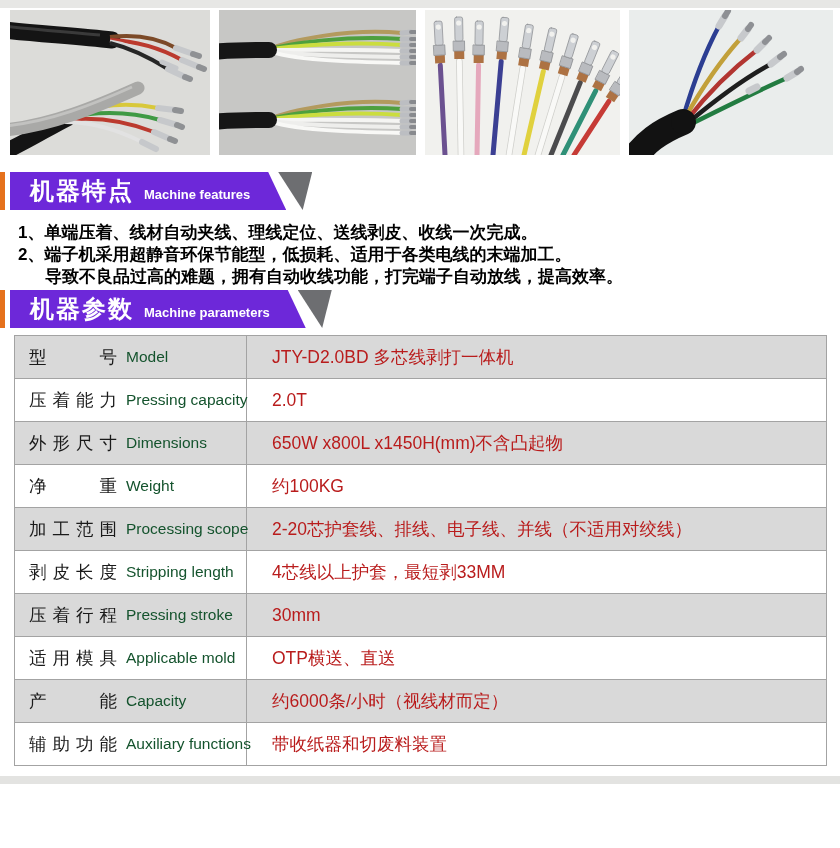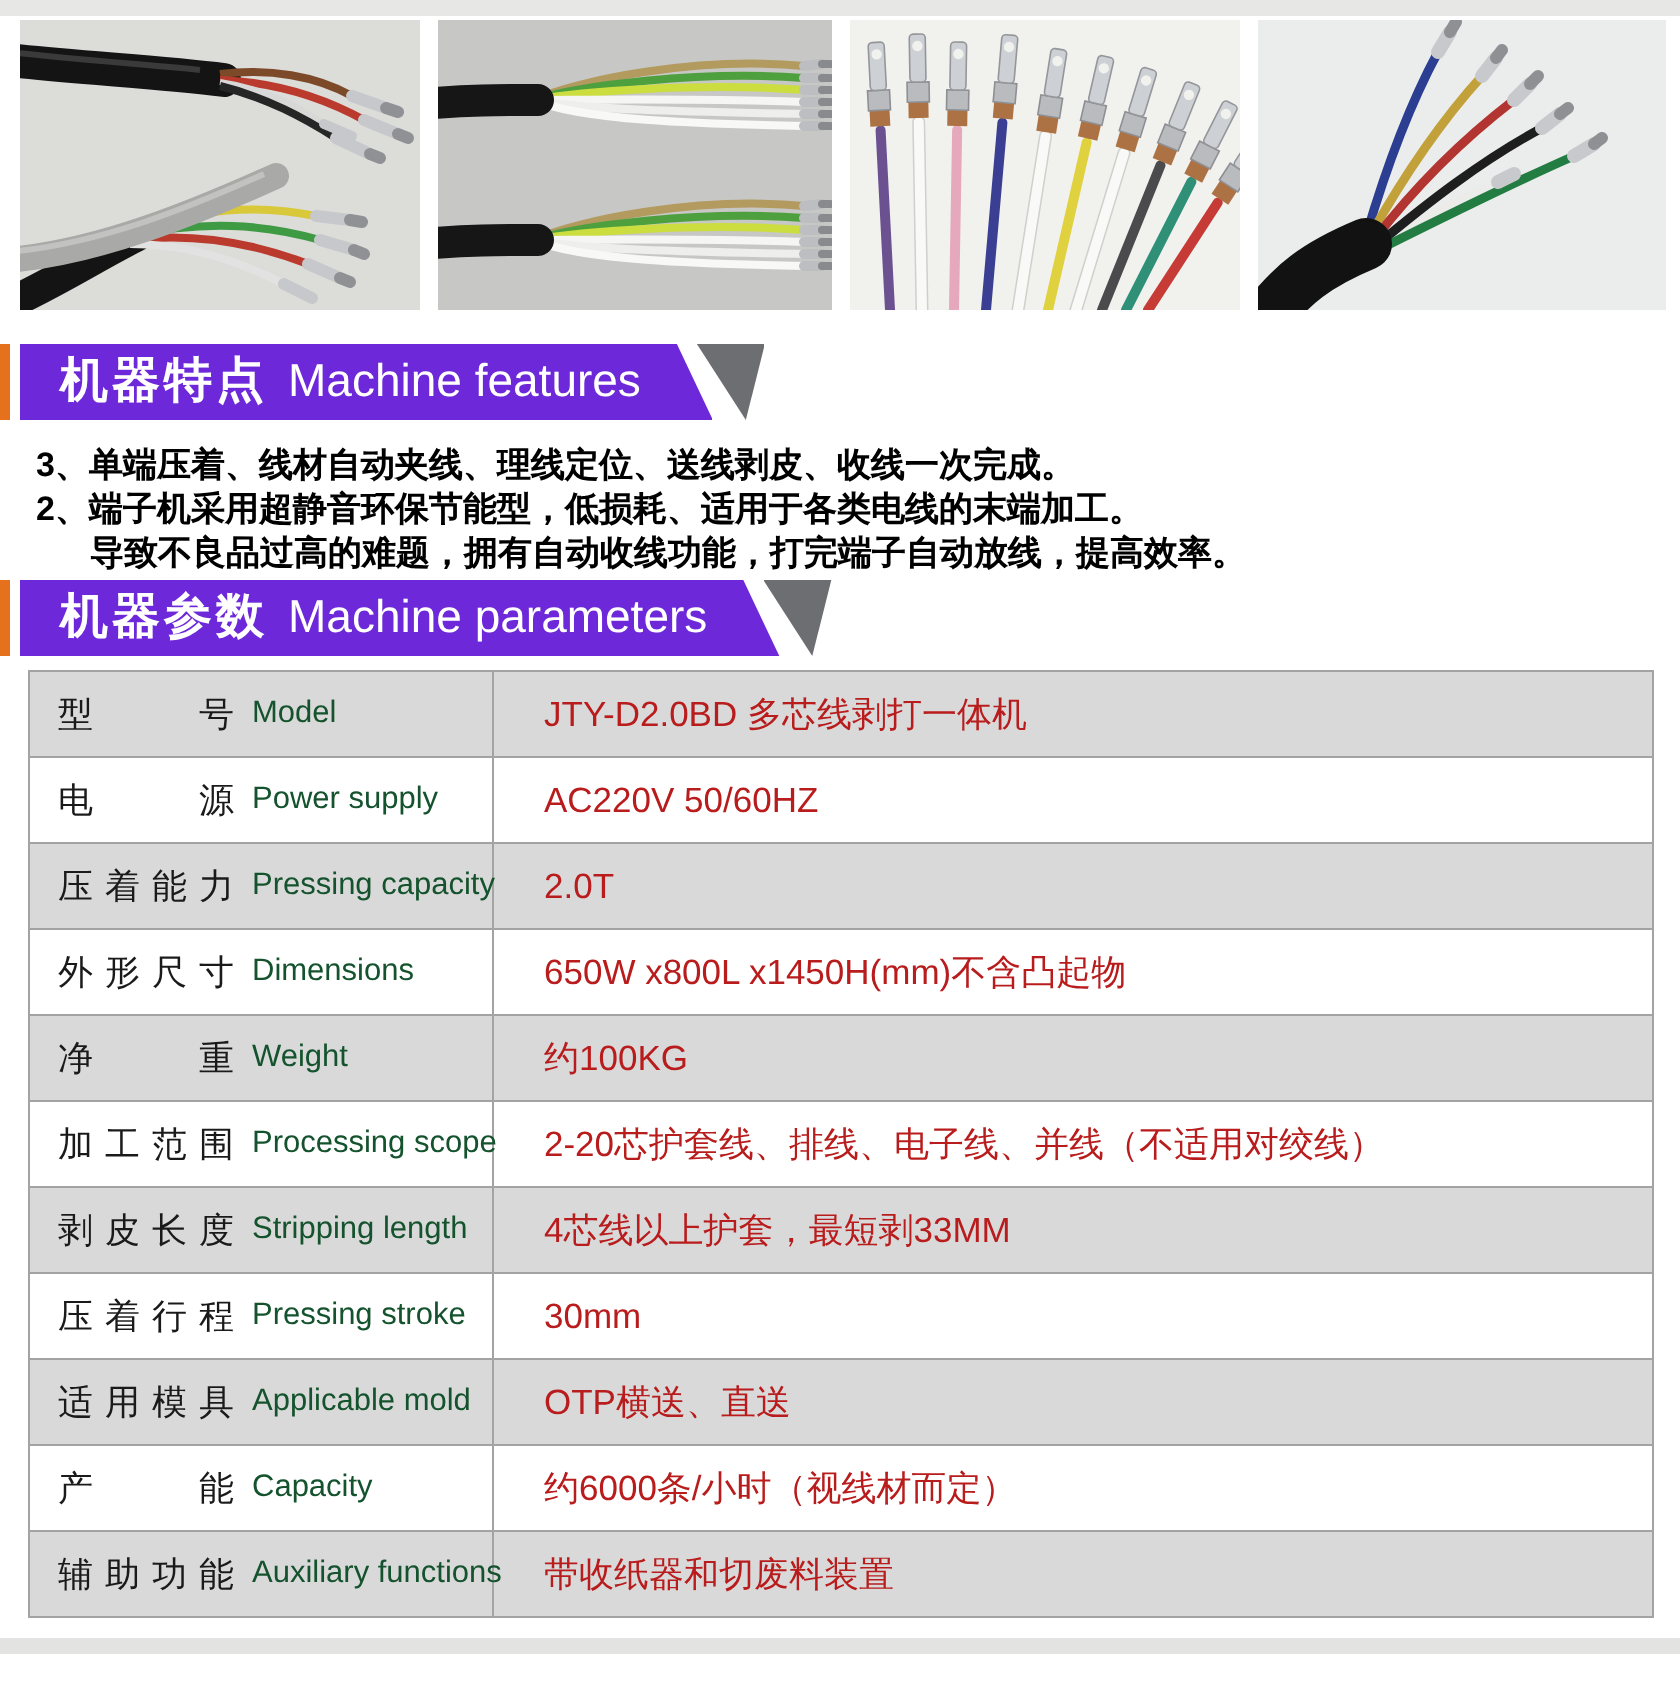--- a/index.html
+++ b/index.html
@@ -19,21 +19,21 @@
   .banner-row { display:flex; align-items:stretch; height:38px; margin-top:17px; }
   .banner-row.second { margin-top:2px;text-align:center; }
   .edge-accent { width:5px; background:#e5711c; margin-right:5px; }
   .banner {
     background:#6d28d9; color:#ffffff;
     display:flex; align-items:baseline; gap:10px;
     padding:0 36px 0 20px;
     clip-path:polygon(0 0, calc(100% - 18px) 0, 100% 100%, 0 100%);
   }
   .banner-zh { font-size:24px; font-weight:bold; line-height:38px; letter-spacing:2px; white-space:nowrap; }
-  .banner-en { font-size:23px; font-weight:normal; white-space:nowrap; }
+  .banner-en { font-size:13px; font-weight:bold; white-space:nowrap; }
   .banner-tri {
     width:34px; height:38px; background:#6d6e71; margin-left:-8px;
     clip-path:polygon(0 0, 100% 0, 72% 100%);
   }
 
   
   .features { margin:12px 18px 0 18px; }
   .fline { font-size:17px; font-weight:bold; color:#000; line-height:22px; white-space:nowrap; }
   .fline.cont { margin-left:27px; }
 
@@ -253,21 +253,21 @@
 <div class="banner-row">
   <div class="edge-accent"></div>
   <div class="banner">
     <span class="banner-zh">机器特点</span>
     <span class="banner-en">Machine features</span>
   </div>
   <div class="banner-tri"></div>
 </div>
 
 <div class="features">
-  <div class="fline">3、单端压着、线材自动夹线、理线定位、送线剥皮、收线一次完成。</div>
+  <div class="fline">1、单端压着、线材自动夹线、理线定位、送线剥皮、收线一次完成。</div>
   <div class="fline">2、端子机采用超静音环保节能型，低损耗、适用于各类电线的末端加工。</div>
   <div class="fline cont">导致不良品过高的难题，拥有自动收线功能，打完端子自动放线，提高效率。</div>
 </div>
 
 <div class="banner-row second">
   <div class="edge-accent"></div>
   <div class="banner">
     <span class="banner-zh">机器参数</span>
     <span class="banner-en">Machine parameters</span>
   </div>
@@ -277,27 +277,20 @@
 <div class="ptable">
   <div class="prow">
     <div class="cell-label">
         <span class="zh">型号</span>
         <span class="en">Model</span>
       </div>
     <div class="cell-value">JTY-D2.0BD 多芯线剥打一体机</div>
   </div>
   <div class="prow">
     <div class="cell-label">
-        <span class="zh">电源</span>
-        <span class="en">Power supply</span>
-      </div>
-    <div class="cell-value">AC220V 50/60HZ</div>
-  </div>
-  <div class="prow">
-    <div class="cell-label">
         <span class="zh">压着能力</span>
         <span class="en">Pressing capacity</span>
       </div>
     <div class="cell-value">2.0T</div>
   </div>
   <div class="prow">
     <div class="cell-label">
         <span class="zh">外形尺寸</span>
         <span class="en">Dimensions</span>
       </div>

